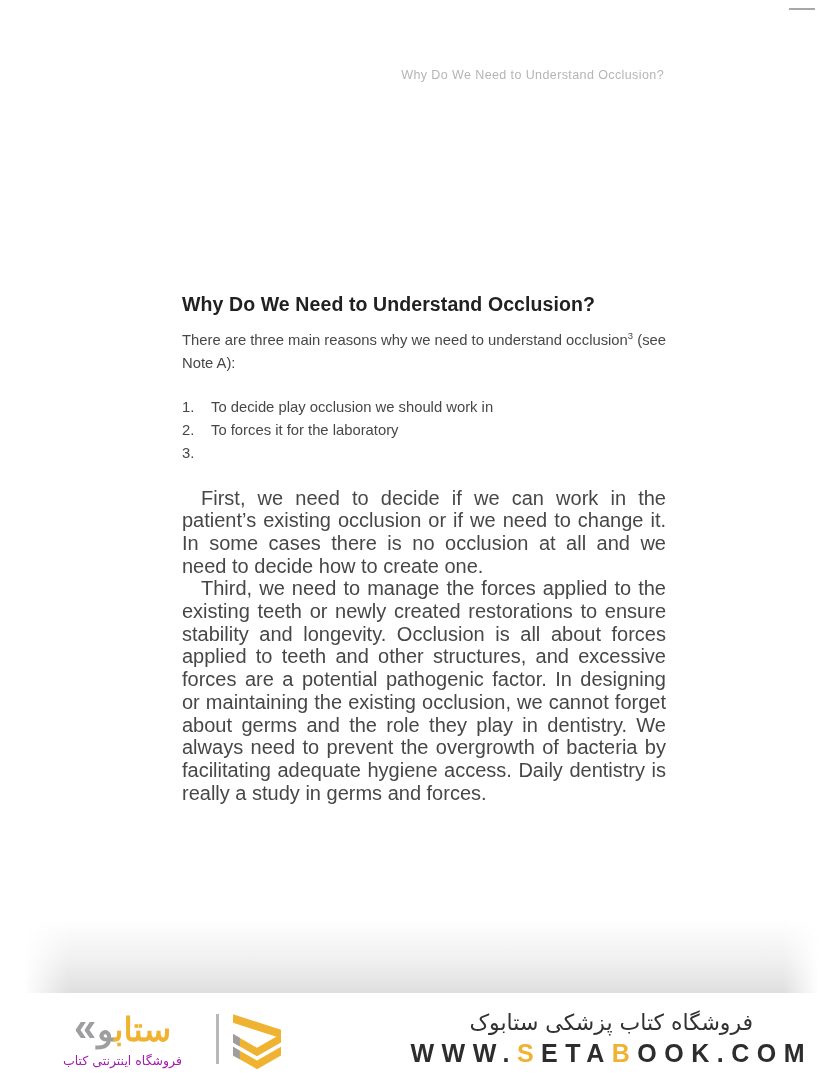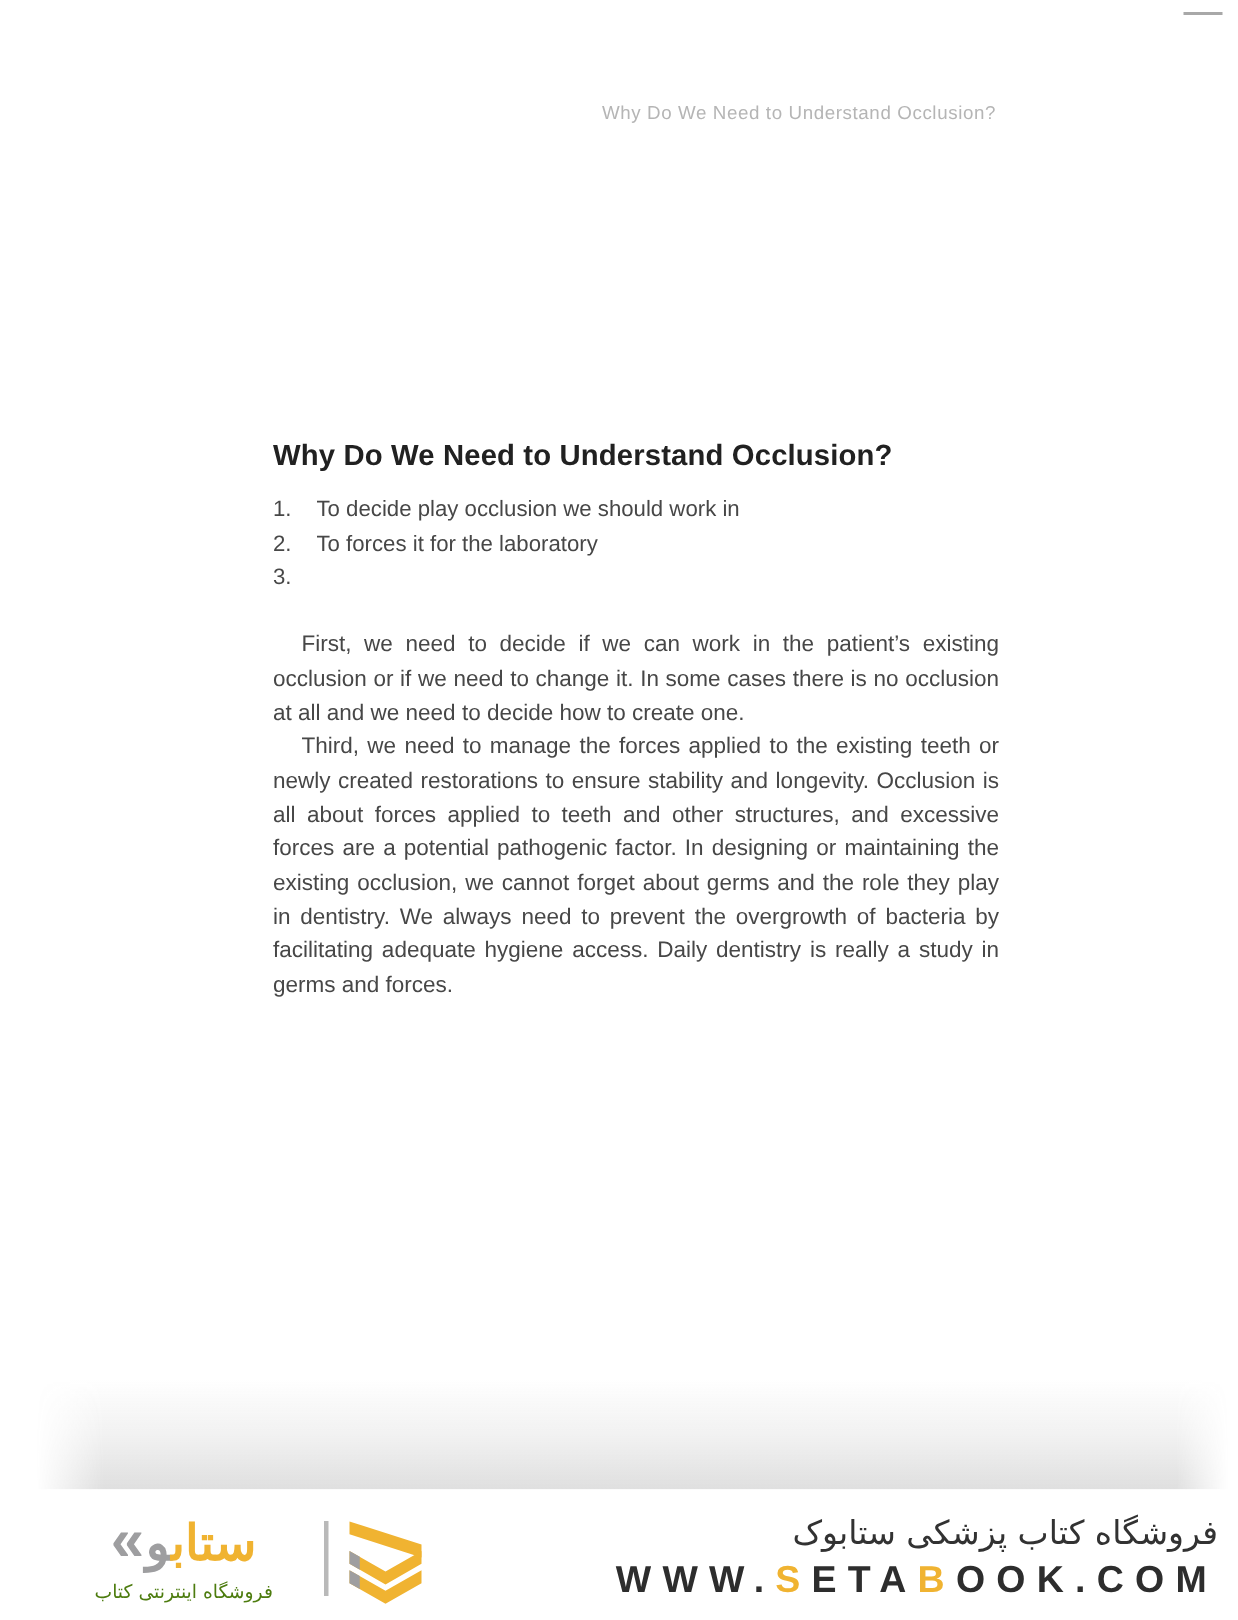--- a/index.html
+++ b/index.html
@@ -39,21 +39,21 @@
   }
   .intro sup{font-size:9.5px;line-height:0;vertical-align:super;}
   .num-list{margin:0 0 22px 0;}
   .num-list .row{
     display:flex;
     font-size:14.8px;line-height:22.7px;
   }
   .num-list .num{width:29px;flex:0 0 29px;}
   .para{
     margin:0;
-    font-size:15px;line-height:22.7px;
+    font-size:20px;line-height:22.7px;
     text-align:justify;
     text-indent:19px;
     hyphens:none;
   }
   
   .page-shadow{
     position:absolute;left:24px;right:6px;top:919px;height:74px;
     background:linear-gradient(to bottom,rgba(110,110,110,0) 0%,rgba(110,110,110,0.10) 55%,rgba(110,110,110,0.22) 100%);
     -webkit-mask-image:linear-gradient(to right,transparent 0,#000 45px,#000 calc(100% - 35px),transparent 100%);
     mask-image:linear-gradient(to right,transparent 0,#000 45px,#000 calc(100% - 35px),transparent 100%);
@@ -76,31 +76,31 @@
     margin-right:1px;transform:translateY(-3px);
   }
   .wordmark .fa{
     font-size:33px;
     font-family:Liberation Serif, serif;
   }
   .c-gray{color:#9e9ea0;}
   .c-yellow{color:#f0b331;}
   .logo-tagline{
     margin-top:3px;
-    font-size:12.5px;color:#4d7c0f;
+    font-size:12.5px;color:#a21caf;
     font-family:"DejaVu Sans",sans-serif;
   }
   .logo-divider{
     width:3px;height:50px;background:#b9b9b9;
     margin:0 9px 0 34px;flex:0 0 3px;
   }
   .logo-mark{width:58px;height:60px;margin-top:2px;}
   .footer-right{
     margin-left:auto;
-    display:flex;flex-direction:column;align-items:flex-end;
+    display:flex;flex-direction:column;align-items:center;
   }
   .store-title{
     direction:rtl;
     font-size:22px;color:#323232;
     font-family:"DejaVu Sans",sans-serif;
     margin-bottom:4px;
   }
   .site-url{
     font-size:25px;font-weight:bold;
     letter-spacing:7.5px;color:#2d2d2d;
@@ -110,20 +110,21 @@
 </head>
 <body>
 
 <div class="top-tick"></div>
 
 <div class="running-header">Why Do We Need to Understand Occlusion?</div>
 
 <div class="content">
   <h1>Why Do We Need to Understand Occlusion?</h1>
 
+  <p class="intro"><span>There are three main reasons why we need to understand occlusion</span><sup>3</sup><span> (see Note A):</span></p>
 
   <div class="num-list">
     <div class="row">
       <span class="num">1.</span>
       <span>To decide play occlusion we should work in</span>
     </div>
     <div class="row">
       <span class="num">2.</span>
       <span>To forces it for the laboratory</span>
     </div>

